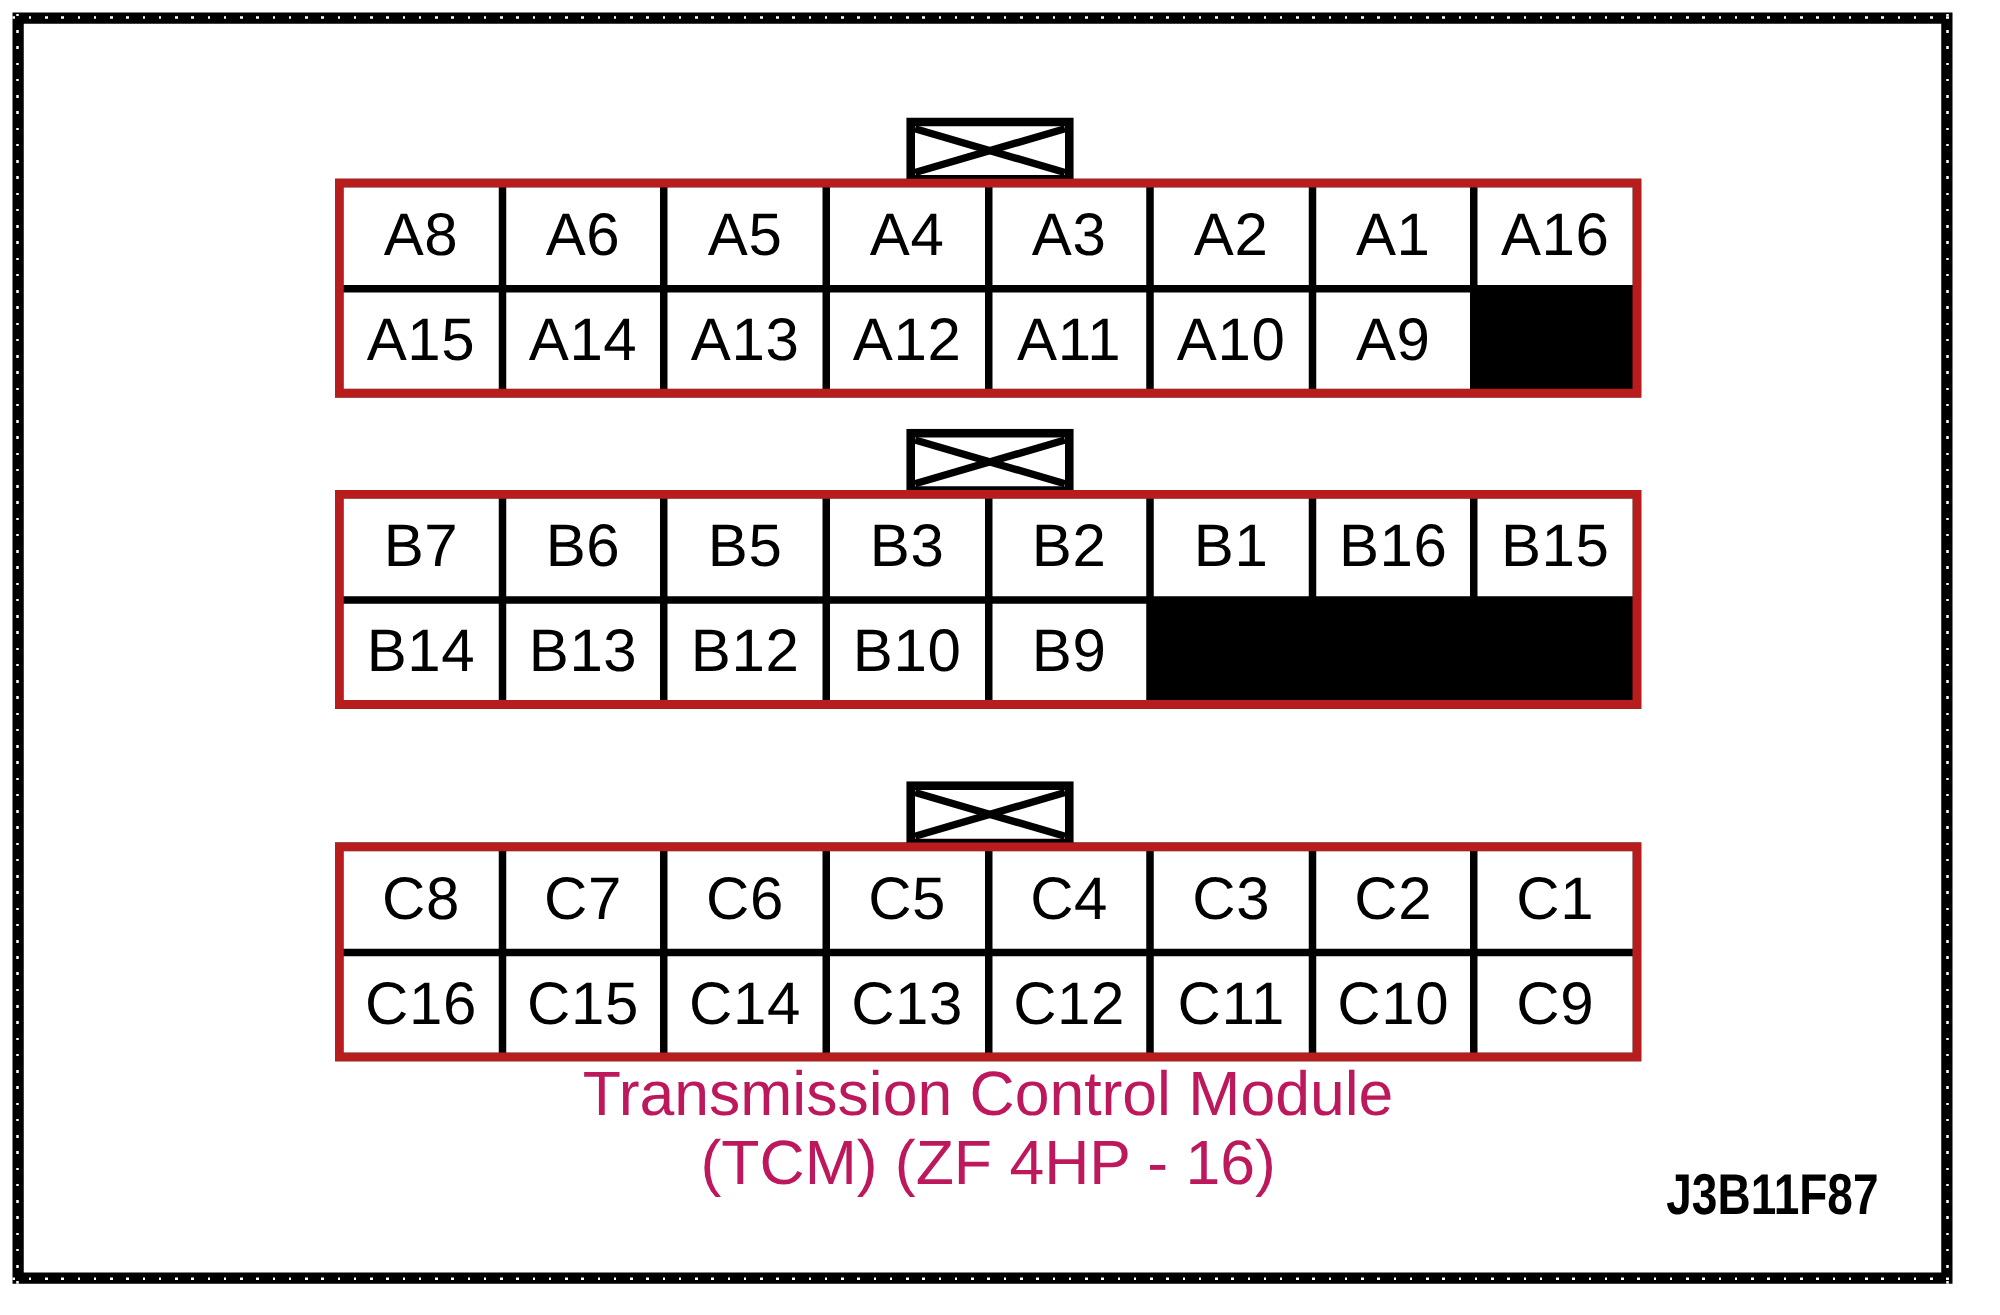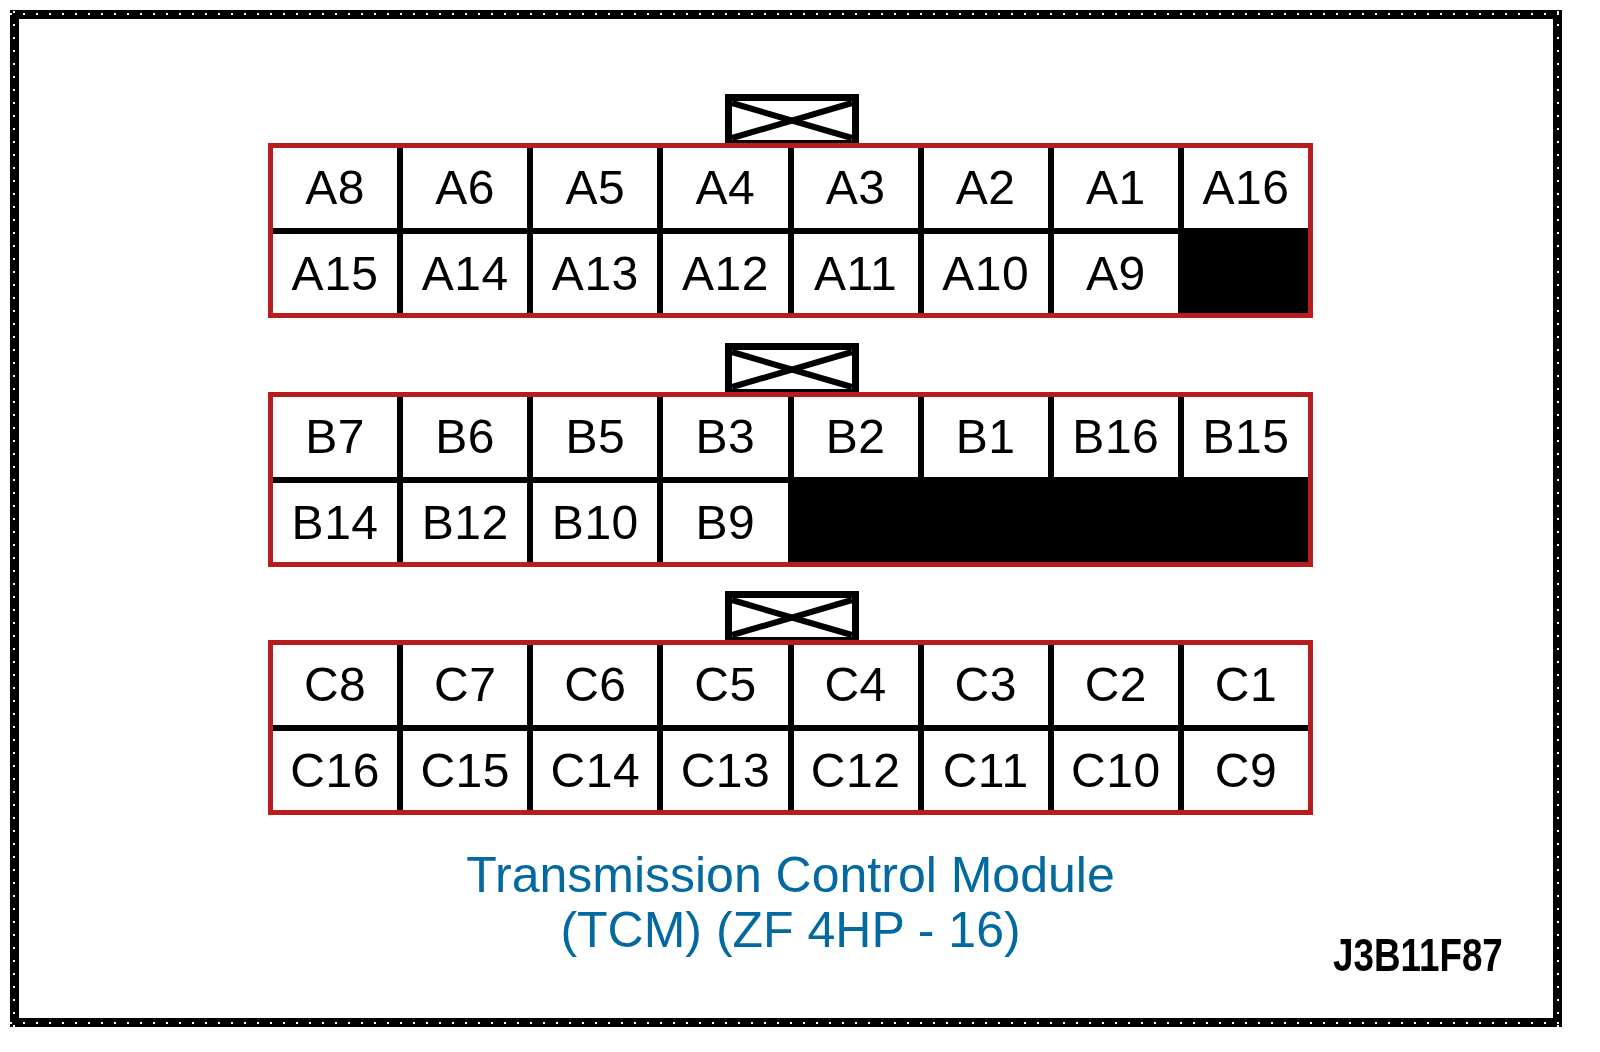--- a/index.html
+++ b/index.html
@@ -46,21 +46,21 @@
   .bowtie {
     position: absolute;
     left: 457px; top: 0;
     display: block;
   }
   .pin-grid {
     position: absolute;
     left: 0; top: 49px;
     width: 1045px; height: 175px;
     box-sizing: border-box;
-    border: 5px solid #b91c1c;
+    border: 7px solid #b91c1c;
     background: #000;
     display: grid;
     grid-template-columns: repeat(8, 1fr);
     grid-template-rows: 1fr 1fr;
     gap: 6px;
   }
   .pin-cell {
     background: #fff;
     display: flex;
     align-items: center;
@@ -69,21 +69,21 @@
     color: #000;
     letter-spacing: 0.5px;
   }
   .caption {
     position: absolute;
     left: 268px; top: 848px;
     width: 1045px;
     text-align: center;
     font-size: 50px;
     line-height: 55px;
-    color: #0369a1;
+    color: #be185d;
     white-space: nowrap;
   }
   .figure-code {
     position: absolute;
     left: 1333px; top: 928px;
     font-size: 46px;
     font-weight: bold;
     color: #000;
     transform: scaleX(0.8);
     transform-origin: 0 0;
@@ -135,26 +135,27 @@
         <div class="pin-grid">
           <div class="pin-cell">B7</div>
           <div class="pin-cell">B6</div>
           <div class="pin-cell">B5</div>
           <div class="pin-cell">B3</div>
           <div class="pin-cell">B2</div>
           <div class="pin-cell">B1</div>
           <div class="pin-cell">B16</div>
           <div class="pin-cell">B15</div>
           <div class="pin-cell">B14</div>
+          <div class="pin-cell">B13</div>
           <div class="pin-cell">B12</div>
           <div class="pin-cell">B10</div>
           <div class="pin-cell">B9</div>
         </div>
       </div>
-      <div class="connector" style="top: 591px;">
+      <div class="connector" style="top: 625px;">
         <svg class="bowtie" width="134" height="53" viewBox="0 0 134 53">
           <rect x="3.5" y="3.5" width="127" height="46" fill="#ffffff" stroke="#000000" stroke-width="7"></rect>
           <line x1="7" y1="9" x2="127" y2="44" stroke="#000000" stroke-width="6"></line>
           <line x1="127" y1="9" x2="7" y2="44" stroke="#000000" stroke-width="6"></line>
         </svg>
         <div class="pin-grid">
           <div class="pin-cell">C8</div>
           <div class="pin-cell">C7</div>
           <div class="pin-cell">C6</div>
           <div class="pin-cell">C5</div>

